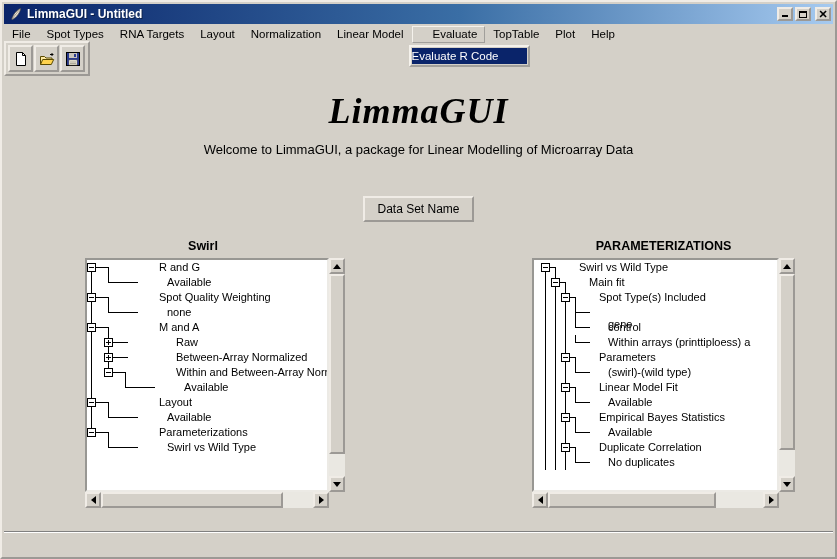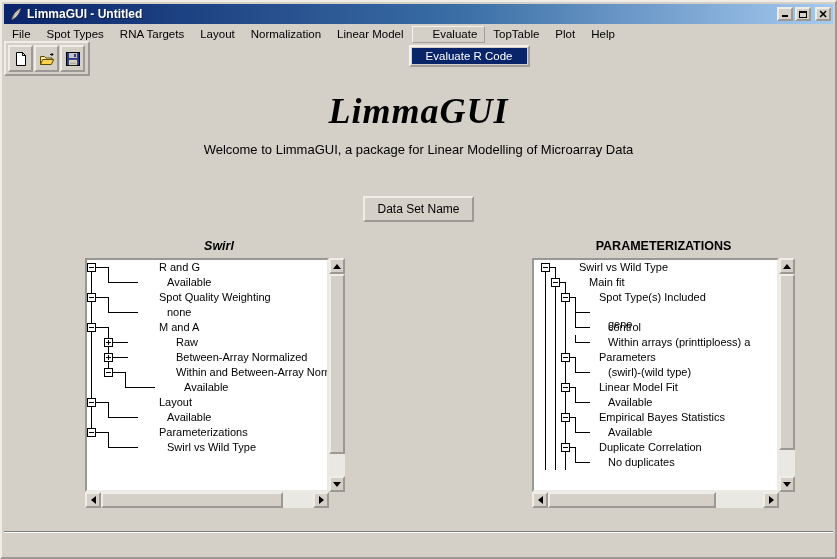--- a/index.html
+++ b/index.html
@@ -23,36 +23,36 @@
   .glyph-max{width:8px;height:7px;border:1px solid #000;border-top:2px solid #000;}
   .glyph-close{font-size:11px;font-weight:bold;line-height:10px;}
   
   .menubar{position:absolute;left:2px;top:23px;right:2px;height:18px;
     display:flex;align-items:center;font-size:11.5px;}
   .mb-item{padding:2px 8px 3px 8px;white-space:nowrap;position:relative;}
   .mb-item.active{border:1px outset #f5f2ec;padding:1px 7px 2px 20px;}
   .popup{position:absolute;left:-4px;top:calc(100% + 3px);width:121px;
     background:#d4d0c8;border:2px outset #f5f2ec;padding:1px;z-index:50;}
   .popup-item{height:16px;background:#0a246a;color:#fff;font-size:11.5px;
-    text-align:center;line-height:16px;white-space:nowrap;}
+    line-height:16px;white-space:nowrap;}
   
   .toolbar{position:absolute;left:2px;top:39px;border:2px outset #f0ece6;
     background:#d4d0c8;padding:2px;display:flex;}
   .tb-btn{width:25px;height:27px;background:#d4d0c8;border:2px outset #f0ece6;
     display:flex;align-items:center;justify-content:center;margin-right:1px;padding:0;}
   
   .heading{position:absolute;left:0;right:0;top:88px;text-align:center;
     font-family:"Liberation Serif",serif;font-weight:bold;font-style:italic;
     font-size:36px;letter-spacing:1px;}
   .subtitle{position:absolute;left:0;right:0;top:140px;text-align:center;font-size:13px;}
   .dsn-wrap{position:absolute;left:0;right:0;top:194px;text-align:center;}
   .dsn-btn{font-family:"Liberation Sans",sans-serif;font-size:12px;background:#d4d0c8;
     border:2px outset #f0ece6;padding:4px 12px;min-width:102px;height:26px;}
   .tree-title{position:absolute;top:237px;font-weight:bold;font-size:12.5px;text-align:center;}
-  .tree-title.left{left:87px;width:260px;font-style:italic;}
+  .tree-title.left{left:71px;width:260px;}
   .tree-title.right{left:530px;width:263px;}
   
   .panel{position:absolute;top:256px;display:grid;grid-template-rows:234px 16px;}
   .panel.left{left:83px;grid-template-columns:244px 16px;}
   .panel.right{left:530px;grid-template-columns:247px 16px;}
   .tree-view{background:#fff;border:2px inset #eceae5;overflow:hidden;position:relative;}
   .trow{position:relative;height:15px;}
   .ln{position:absolute;background:#000;}
   .tbox{position:absolute;top:3px;width:9px;height:9px;background:#fff;border:1px solid #000;}
   .tbox .gh{position:absolute;left:1px;top:3px;width:5px;height:1px;background:#000;}

